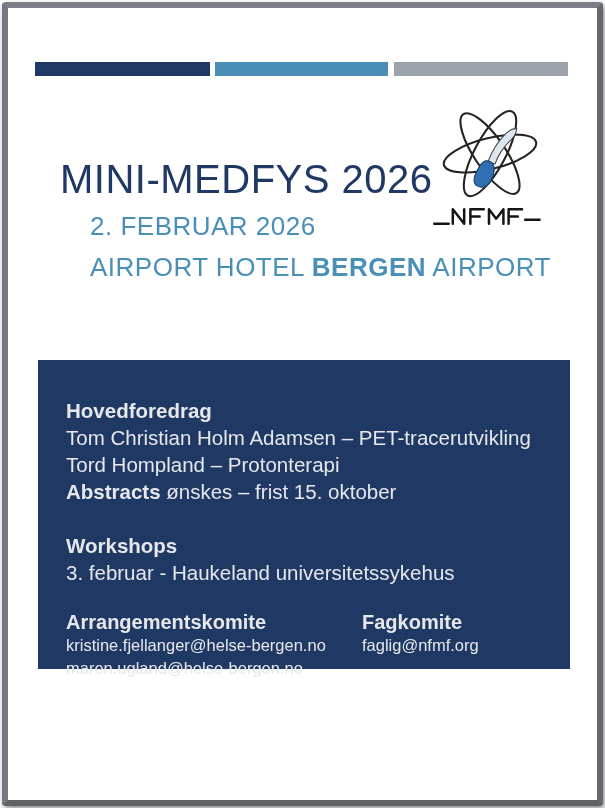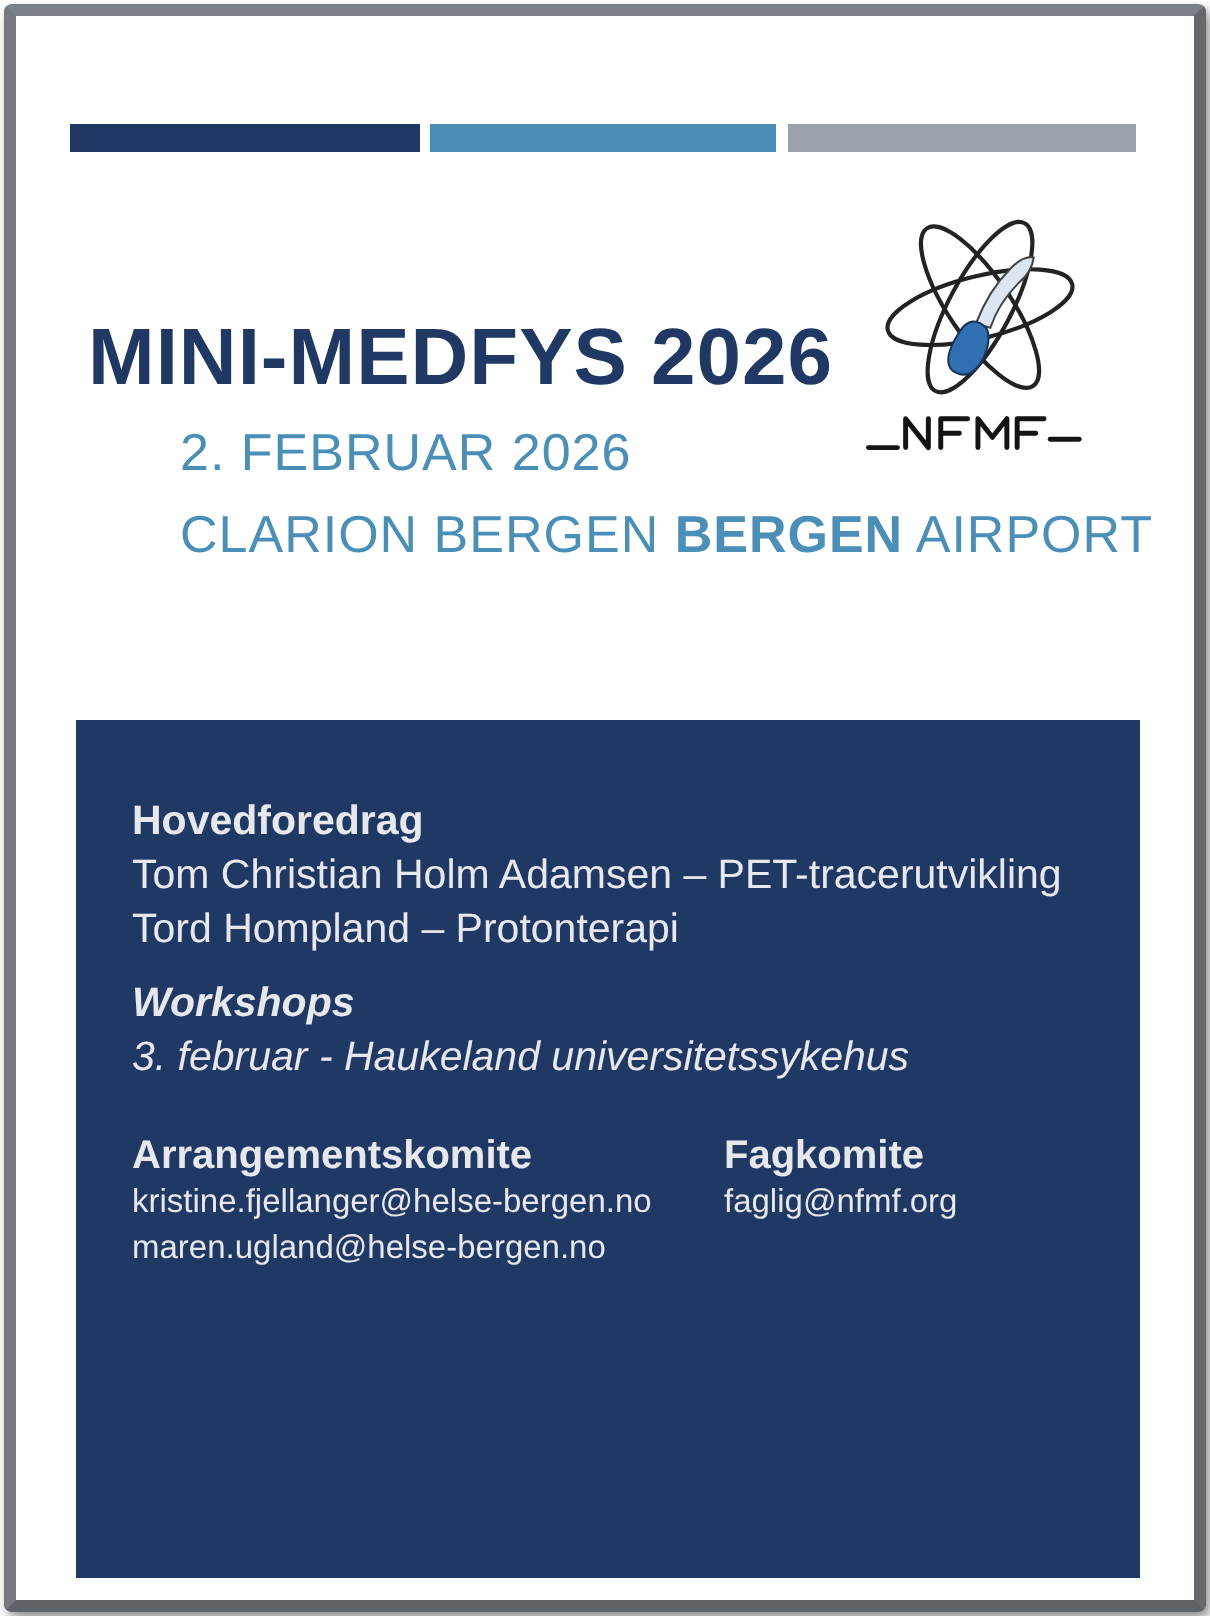--- a/index.html
+++ b/index.html
@@ -24,23 +24,23 @@
   .topbar {
     position: absolute; left: 27px; top: 54px;
     width: 533px; height: 14px;
   }
   .topbar .seg { position: absolute; top: 0; height: 14px; }
   .seg-navy { left: 0;     width: 175px; background: #1F3864; }
   .seg-blue { left: 180px; width: 173px; background: #4A8DB5; }
   .seg-gray { left: 359px; width: 174px; background: #9DA3AB; }
   
   .title {
-    position: absolute; left: 36px; top: 150px;
+    position: absolute; left: 52px; top: 150px;
     margin: 0;
-    font-size: 40px; font-weight: bold;
+    font-size: 40px; font-weight: normal;
     letter-spacing: 0.5px;
     color: #1F3864;
     line-height: 42px;
     white-space: nowrap;
   }
   .logo {
     position: absolute; left: 408px; top: 96px;
     width: 148px; height: 126px;
   }
   .subtitle {
@@ -50,32 +50,32 @@
     letter-spacing: 0.5px;
     line-height: 30px;
     white-space: nowrap;
   }
   .subtitle b { font-weight: bold; }
   .sub-date  { top: 203px; }
   .sub-venue { top: 244px; }
   
   .info-box {
     position: absolute; left: 30px; top: 352px;
-    width: 532px; height: 429px;
+    width: 532px; height: 309px;
     box-sizing: border-box;
     background: #1F3864;
     color: #E6E8EC;
     padding: 37px 20px 0 28px;
     font-size: 20.5px;
     line-height: 27px;
   }
   .info-box p { margin: 0; }
   .info-box .bold { font-weight: bold; }
   .abstracts-line { margin-top: 34px; }
-  .workshops-block { margin-top: 10px; font-style: italic; }
+  .workshops-block { margin-top: 27px; }
   .committees {
     margin-top: 25px;
     display: flex;
     font-size: 16.5px;
     line-height: 23px;
   }
   .committee-col-1 { width: 296px; }
   .committee-heading { font-weight: bold; font-size: 20px; }
   .email { white-space: nowrap; }
 </style>
@@ -107,27 +107,28 @@
         <path d="M35,20 L35,6 L48,6 M35,13 L44,13"></path>
         <path d="M53,20 L53,6 L60,15 L67,6 L67,20"></path>
         <path d="M72,20 L72,6 L85,6 M72,13 L81,13"></path>
         <path d="M88,16 H102"></path>
       </g>
     </svg>
   </div>
 
   <div class="subtitle sub-date">2. FEBRUAR 2026</div>
 
-  <div class="subtitle sub-venue"><span>CLARION BERGEN </span><b>BERGEN</b><span> AIRPORT</span></div>
+  <div class="subtitle sub-venue"><span>AIRPORT HOTEL </span><b>BERGEN</b><span> AIRPORT</span></div>
 
   <div class="info-box">
     <p class="bold">Hovedforedrag</p>
     <p>Tom Christian Holm Adamsen – PET-tracerutvikling</p>
     <p>Tord Hompland – Protonterapi</p>
 
+    <p class="abstracts-line"><span class="bold">Abstracts</span><span> ønskes – frist 15. oktober</span></p>
 
     <div class="workshops-block">
       <p class="bold">Workshops</p>
       <p>3. februar - Haukeland universitetssykehus</p>
     </div>
 
     <div class="committees">
       <div class="committee-col-1">
         <div class="committee-heading">Arrangementskomite</div>
         <div class="email">kristine.fjellanger@helse-bergen.no</div>

